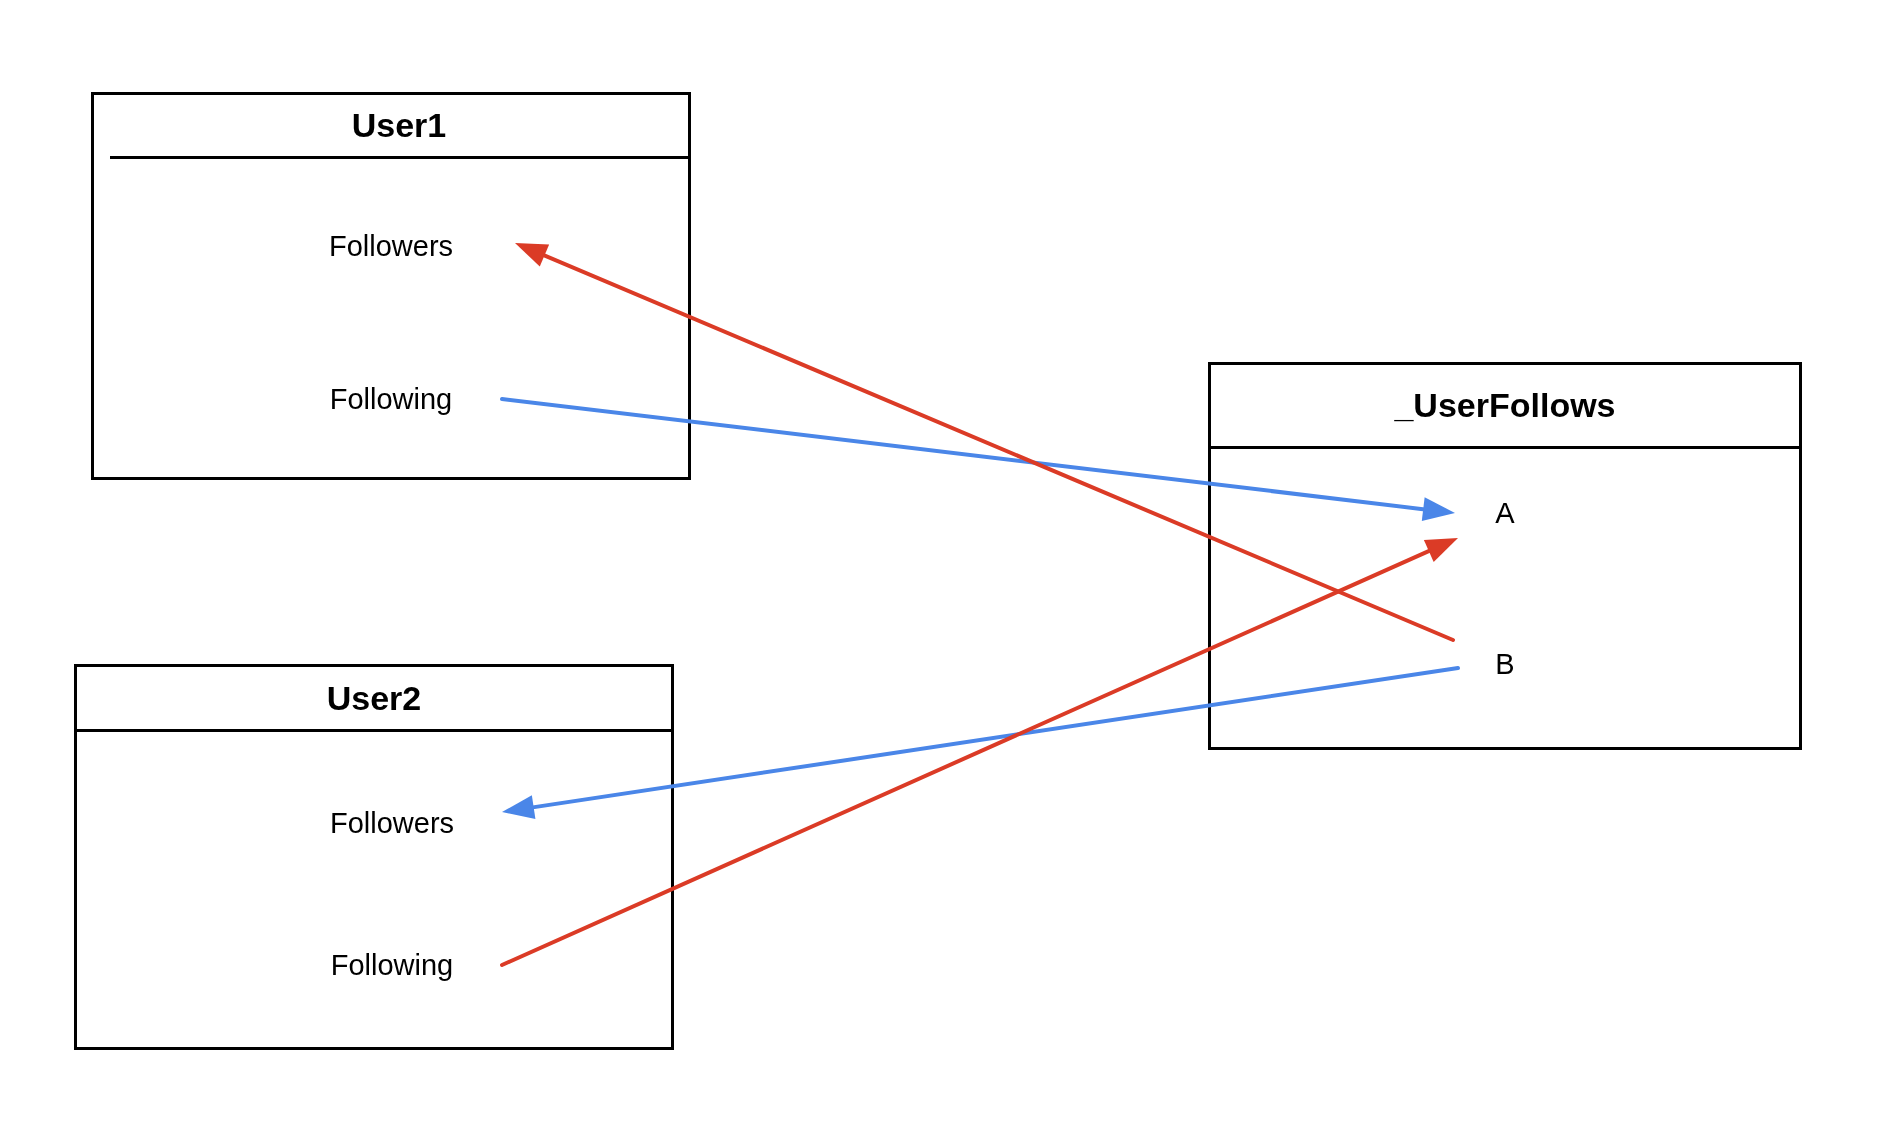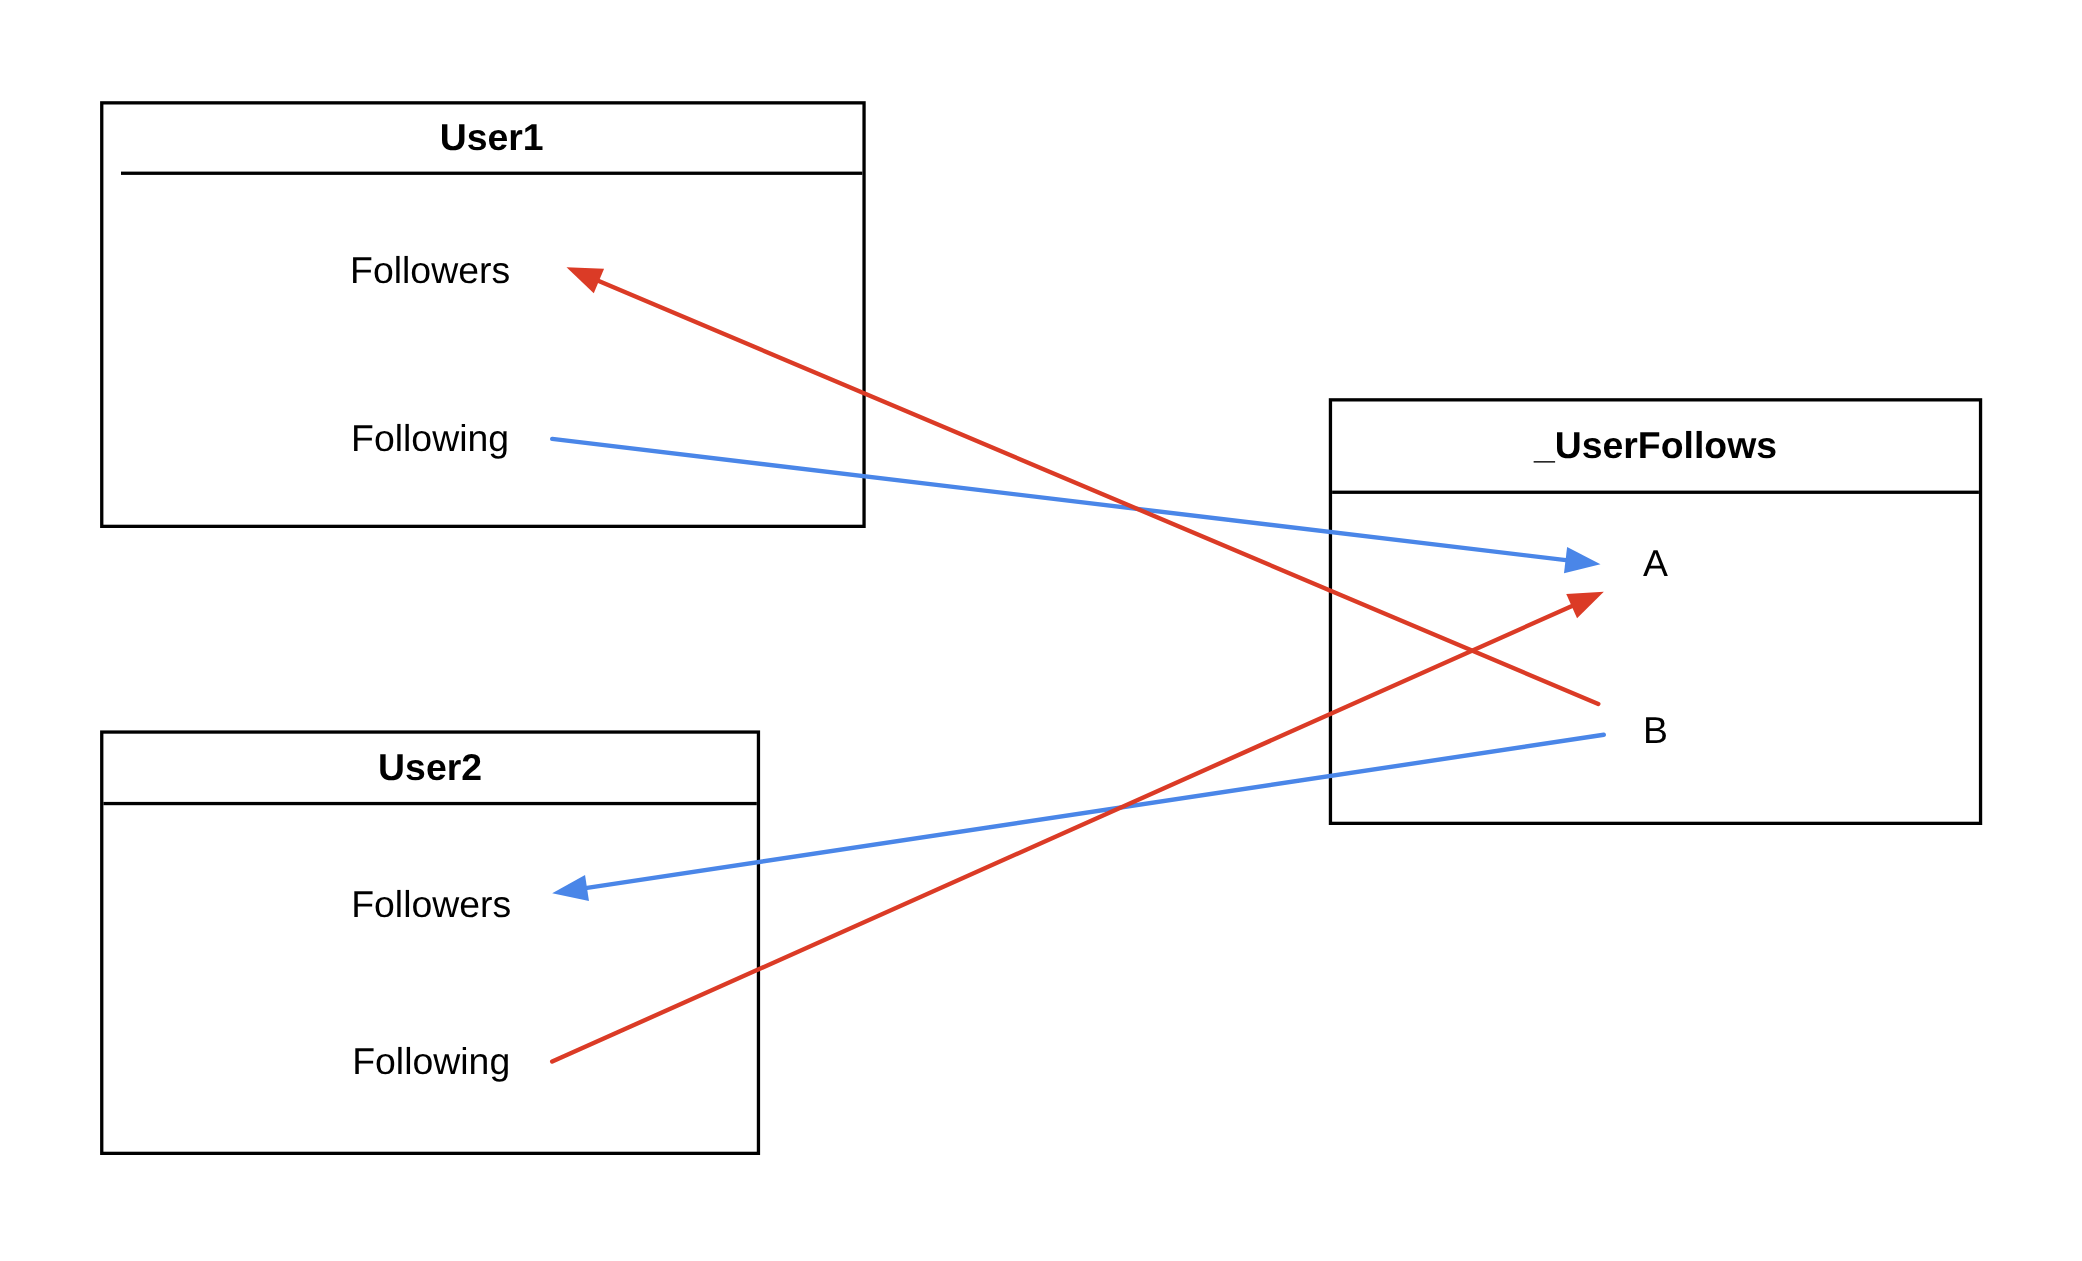--- a/index.html
+++ b/index.html
@@ -20,31 +20,31 @@
   }
   .entity-header {
     display: flex;
     align-items: center;
     justify-content: center;
     border-bottom: 3px solid #000000;
     font-weight: bold;
     font-size: 34px;
     box-sizing: border-box;
   }
-  #box-user1       { left: 91px;   top: 92px;  width: 696px; height: 388px; padding-left: 16px; }
+  #box-user1       { left: 91px;   top: 92px;  width: 600px; height: 388px; padding-left: 16px; }
   #box-user1 .entity-header       { height: 64px; }
-  #box-user2       { left: 91px;   top: 664px; width: 600px; height: 386px; }
+  #box-user2       { left: 74px;   top: 664px; width: 600px; height: 386px; }
   #box-user2 .entity-header       { height: 65px; }
   #box-userfollows { left: 1208px; top: 362px; width: 594px; height: 388px; }
   #box-userfollows .entity-header { height: 84px; }
 
   .field-label {
     position: absolute;
     text-align: center;
-    font-size: 34px;
+    font-size: 29px;
     line-height: 40px;
     height: 40px;
   }
   #fld-user1-followers { left: 91px;   top: 226px; width: 600px; }
   #fld-user1-following { left: 91px;   top: 379px; width: 600px; }
   #fld-user2-followers { left: 92px;   top: 803px; width: 600px; }
   #fld-user2-following { left: 92px;   top: 945px; width: 600px; }
   #fld-uf-a            { left: 1208px; top: 493px; width: 594px; }
   #fld-uf-b            { left: 1208px; top: 644px; width: 594px; }
 

